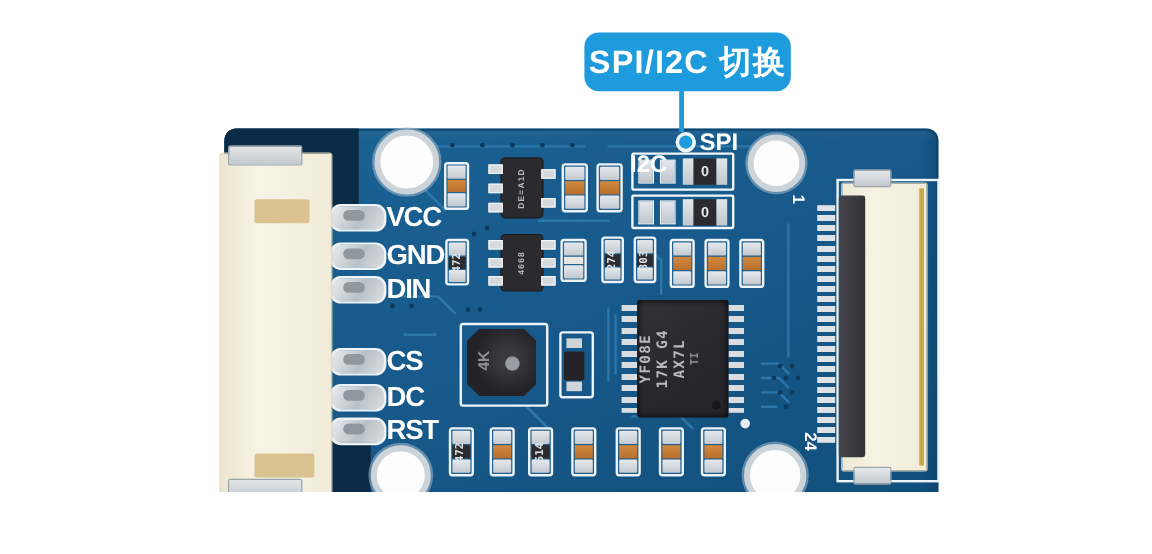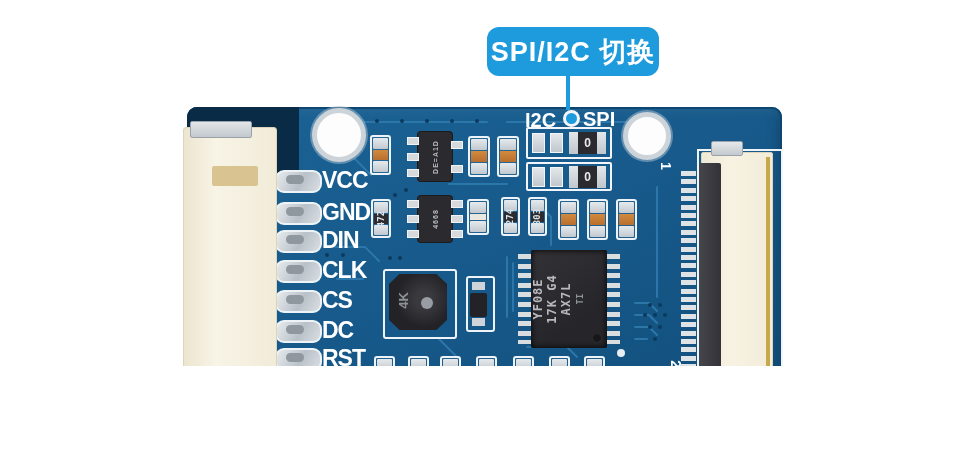--- a/index.html
+++ b/index.html
@@ -1,16 +1,16 @@
 <!DOCTYPE html>
 <html><head>
 <meta charset="utf-8">
 <style>
   html,body{margin:0;padding:0;background:#fff;}
-  .stage{position:relative;width:960px;height:366px;background:#ffffff;overflow:hidden;
+  .stage{position:relative;width:960px;height:410px;background:#ffffff;overflow:hidden;
          font-family:"Liberation Sans",sans-serif;}
   .abs{position:absolute;}
 
   
   .callout{left:487px;top:27px;width:172px;height:49px;background:#1e9bdd;border-radius:12px;
            display:flex;align-items:center;justify-content:center;color:#fff;
            font-size:27px;font-weight:600;letter-spacing:1px;z-index:9;}
   .callout-line{left:566px;top:74px;width:4px;height:36px;background:#1e9bdd;z-index:9;}
 
   
@@ -199,27 +199,20 @@
         </div>
       <div class="plabel silk pinlabel">VCC</div>
     </div>
     <div class="abs pinrow" style="left:0;top:122px;width:200px;">
       <div class="stub"></div>
       <div class="pth">
           <i></i>
         </div>
       <div class="plabel silk pinlabel">DIN</div>
     </div>
-    <div class="abs pinrow" style="left:0;top:152px;width:200px;">
-      <div class="stub"></div>
-      <div class="pth">
-          <i></i>
-        </div>
-      <div class="plabel silk pinlabel">CLK</div>
-    </div>
     <div class="abs pinrow" style="left:0;top:182px;width:200px;">
       <div class="stub"></div>
       <div class="pth">
           <i></i>
         </div>
       <div class="plabel silk pinlabel">CS</div>
     </div>
     <div class="abs pinrow" style="left:0;top:240px;width:200px;">
       <div class="stub"></div>
       <div class="pth">
@@ -228,21 +221,21 @@
       <div class="plabel silk pinlabel">RST</div>
     </div>
     <div class="abs pinrow" style="left:0;top:212px;width:200px;">
       <div class="stub"></div>
       <div class="pth">
           <i></i>
         </div>
       <div class="plabel silk pinlabel">DC</div>
     </div>
 
-    <div class="abs silk ifc" style="left:338px;top:2px;text-align:center;">I2C</div>
+    <div class="abs silk ifc" style="left:338px;top:19px;text-align:center;">I2C</div>
     <div class="abs silk ifc" style="left:396px;top:1px;">SPI</div>
     <div class="abs silkdot" style="left:376px;top:3px;"></div>
     <div class="abs bluedot" style="left:379px;top:6px;"></div>
 
     <div class="abs jbox" style="left:339px;top:20px;width:86px;height:32px;">
       <div class="pads2">
           <i></i>
           <i></i>
         </div>
       <div class="jres">

